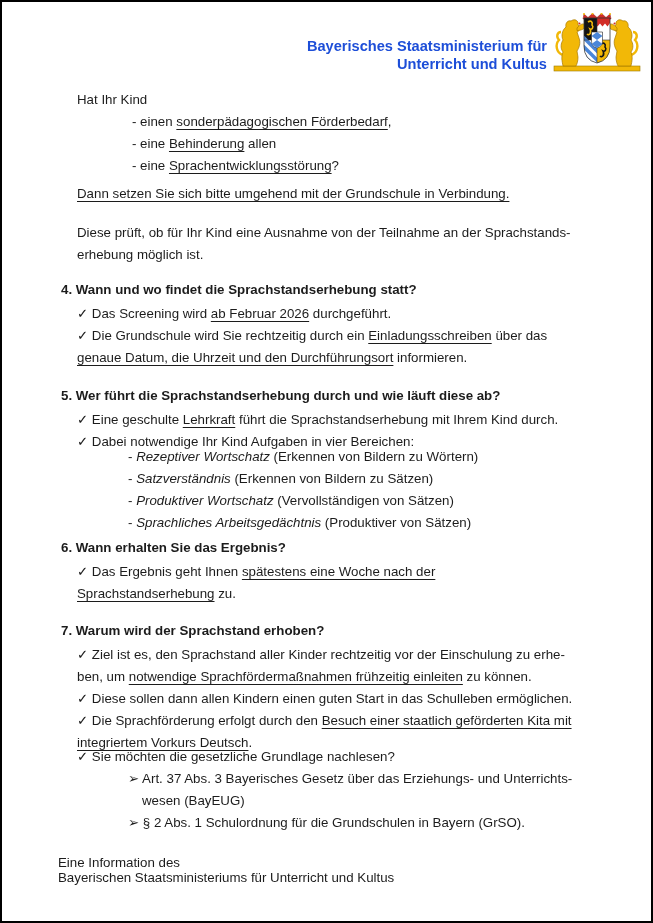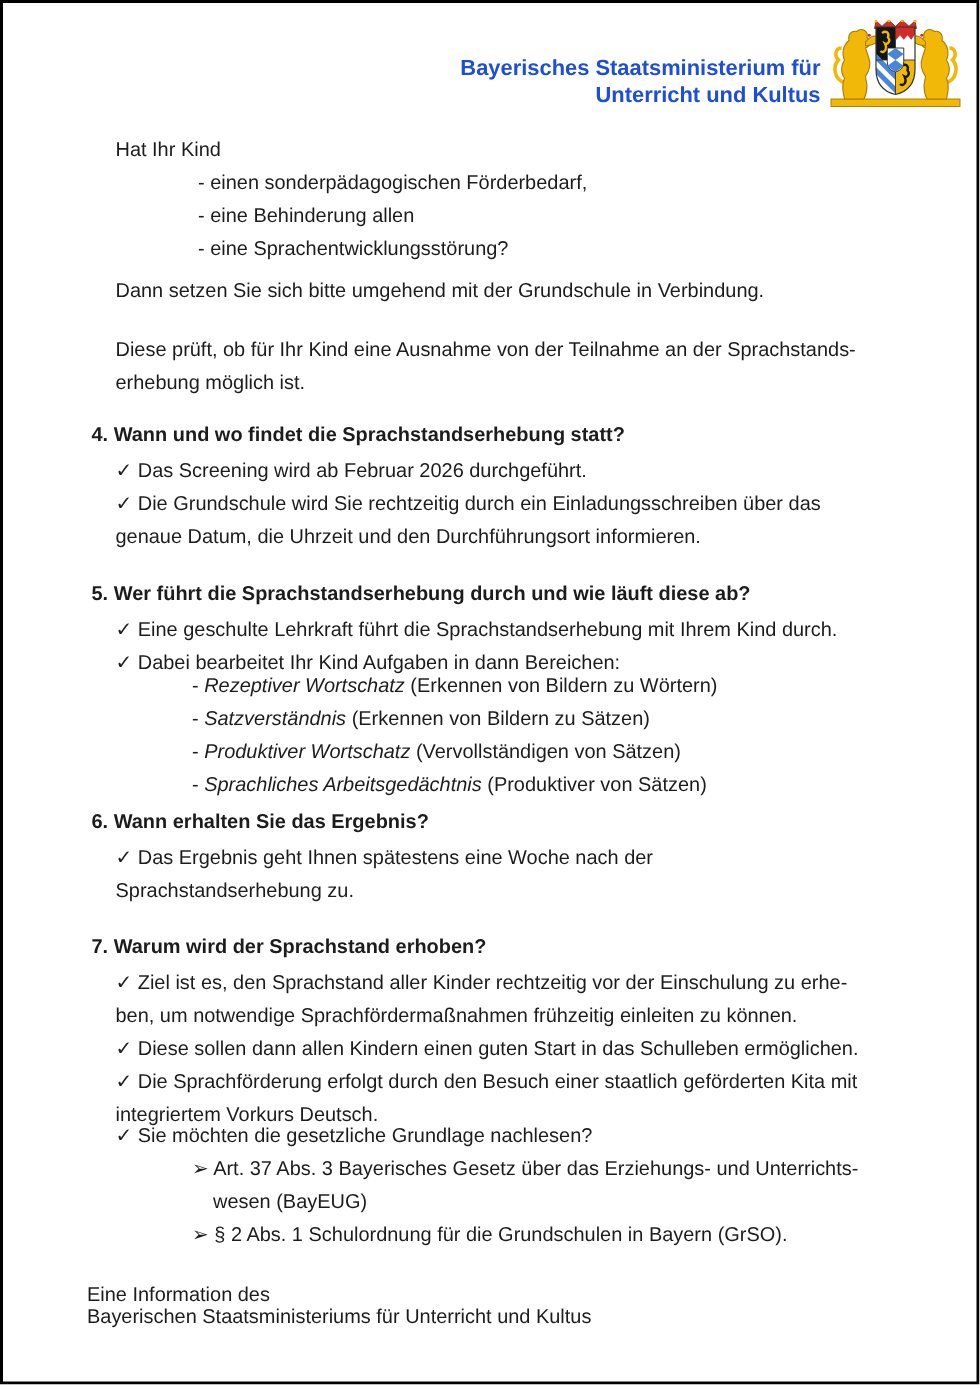--- a/index.html
+++ b/index.html
@@ -17,21 +17,21 @@
   
   .ministry{
     position:absolute;top:36px;right:104px;
     text-align:right;font-weight:bold;font-size:14.6px;line-height:17.5px;
     white-space:nowrap;
   }
   .logo{position:absolute;top:11px;right:8px;width:92px;height:62px;}
   
   .content{position:absolute;top:87px;left:57px;right:14px;line-height:22px;}
   .line{white-space:pre;}
-  .u{text-underline-offset:3px;text-decoration-thickness:1px;}
+  .u{text-decoration:underline;text-underline-offset:3px;text-decoration-thickness:1px;}
   .i{font-style:italic;}
   .ind1{margin-left:18px;}   
   .ind2{margin-left:73px;}   
   .ind3{margin-left:69px;}   
   .contact{margin-top:6px;}
   .note{margin-top:17px;}
   .sec .h{margin:2px;font-size:13.3px;font-weight:bold;line-height:22px;}
   .sec .items{margin-left:18px;}
   .mt13{margin-top:13px;}
   .mt16{margin-top:16px;}
@@ -128,21 +128,21 @@
         </div>
     </section>
 
     <section class="sec mt16">
       <h2 class="h"><span>5.</span> <span>Wer führt die Sprachstandserhebung durch und wie läuft diese ab?</span></h2>
       <div class="items">
           <div class="item">
             <div class="line"><span>✓ Eine geschulte </span><span class="u">Lehrkraft</span><span> führt die Sprachstandserhebung mit Ihrem Kind durch.</span></div>
           </div>
           <div class="item">
-            <div class="line"><span>✓ Dabei bearbeitet Ihr Kind Aufgaben in dann Bereichen:</span></div>
+            <div class="line"><span>✓ Dabei notwendige Ihr Kind Aufgaben in vier Bereichen:</span></div>
           </div>
         </div>
       <div class="ind3 sublist">
           <div class="line"><span>- </span><span class="i">Rezeptiver Wortschatz</span><span> (Erkennen von Bildern zu Wörtern)</span></div>
           <div class="line"><span>- </span><span class="i">Satzverständnis</span><span> (Erkennen von Bildern zu Sätzen)</span></div>
           <div class="line"><span>- </span><span class="i">Produktiver Wortschatz</span><span> (Vervollständigen von Sätzen)</span></div>
           <div class="line"><span>- </span><span class="i">Sprachliches Arbeitsgedächtnis</span><span> (Produktiver von Sätzen)</span></div>
         </div>
     </section>
 

